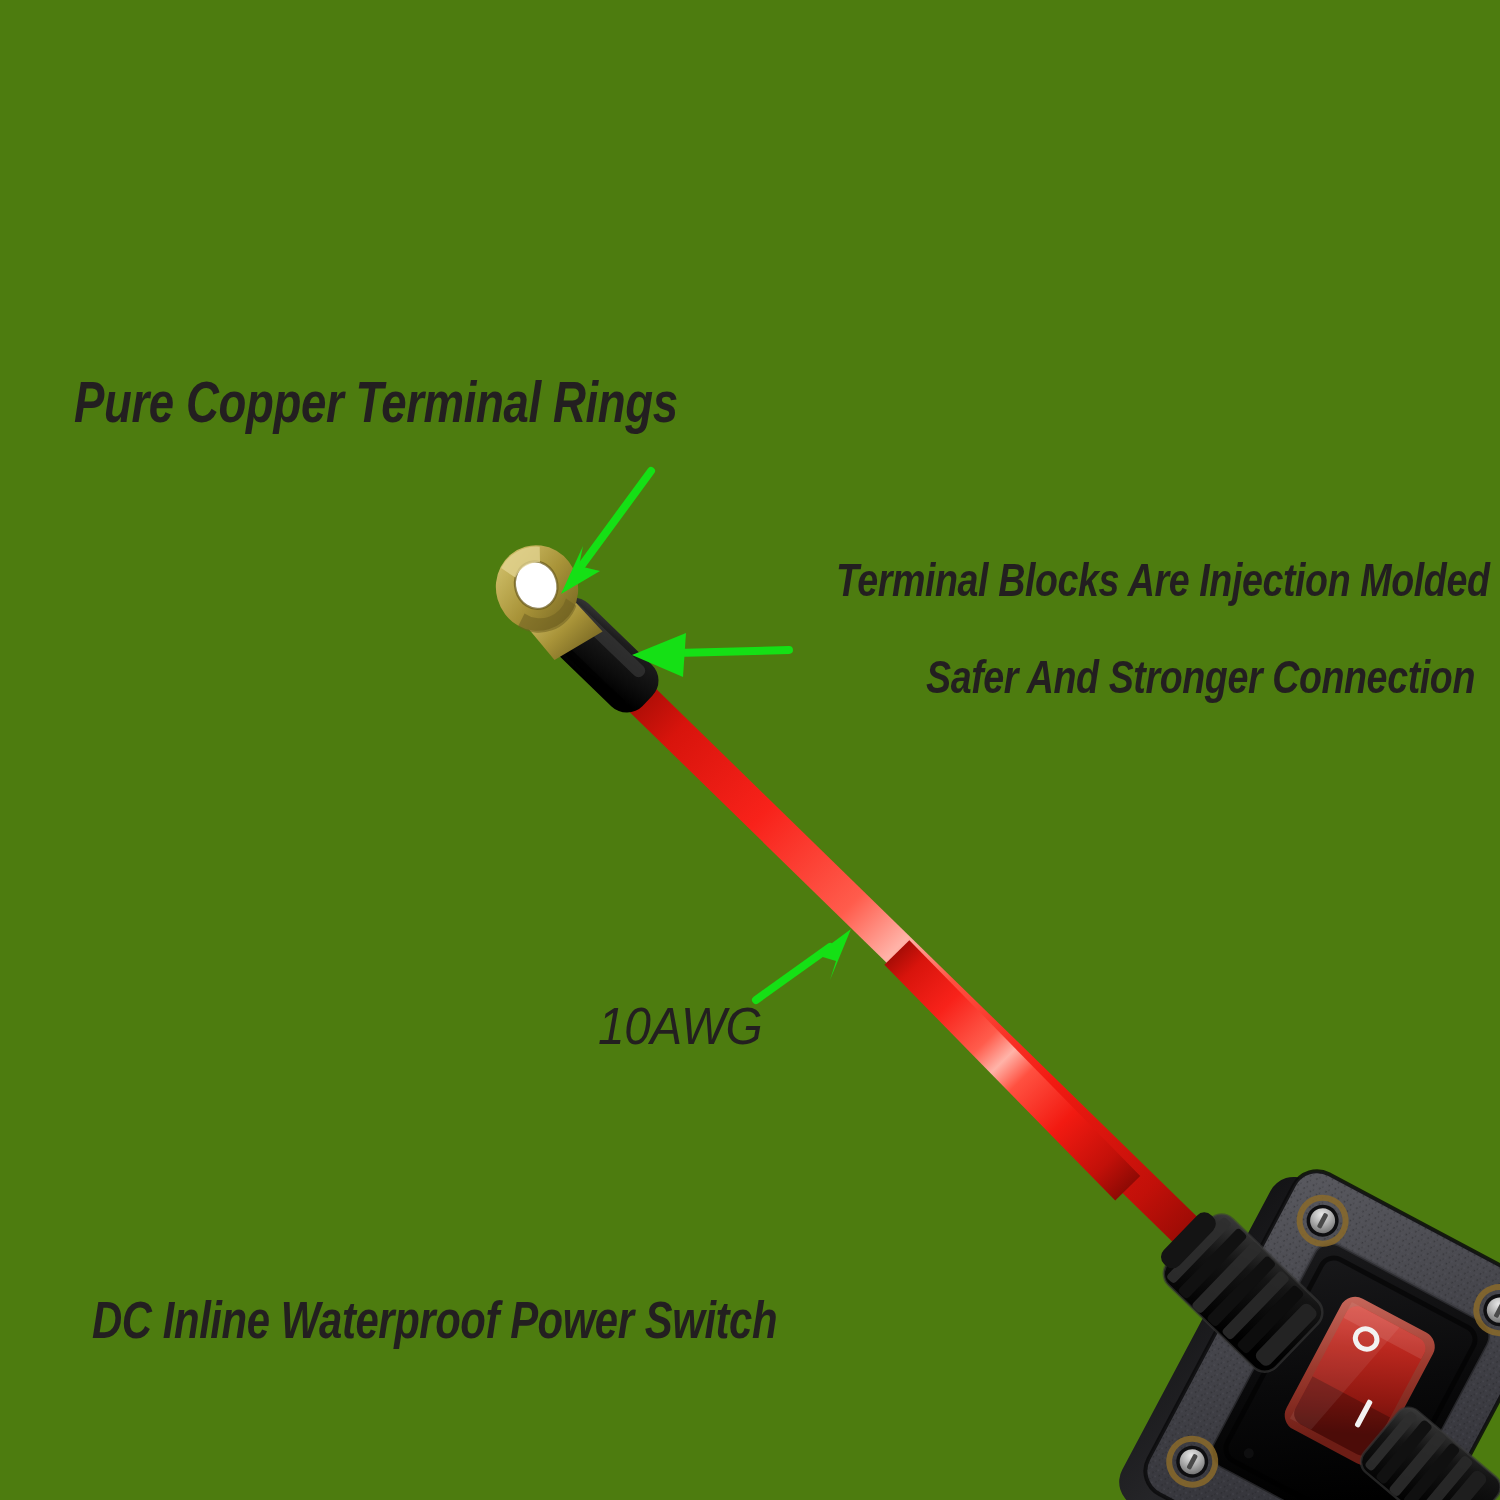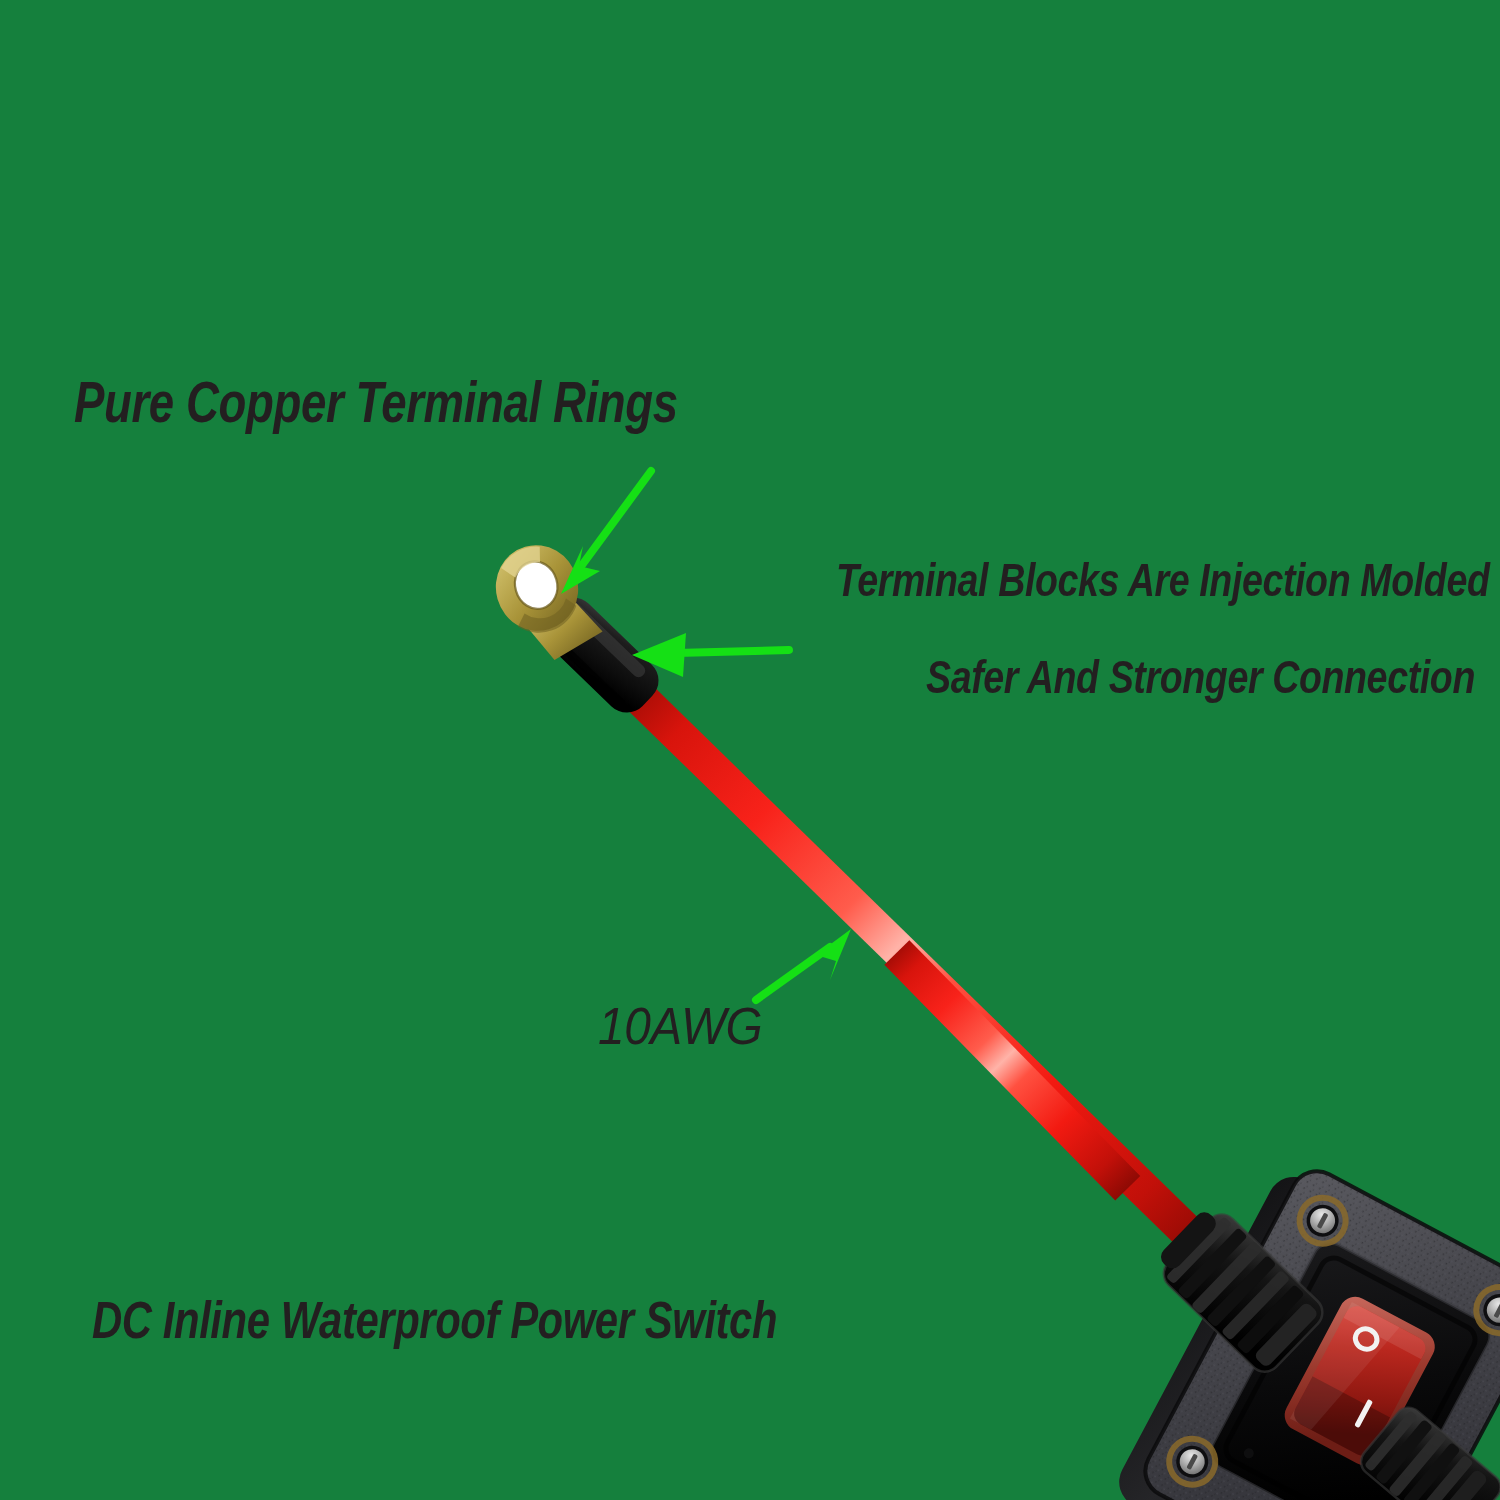--- a/index.html
+++ b/index.html
@@ -6,21 +6,21 @@
   html, body {
     margin: 0;
     padding: 0;
     background: #ffffff;
   }
 
   #stage {
     position: relative;
     width: 1500px;
     height: 1500px;
-    background: #15803d;
+    background: #4d7c0f;
     overflow: hidden;
     font-family: "Liberation Sans", "DejaVu Sans", sans-serif;
   }
 
   
   .callout {
     position: absolute;
     color: #231f20;
     font-family: "Liberation Sans", "DejaVu Sans", sans-serif;
     font-style: italic;

